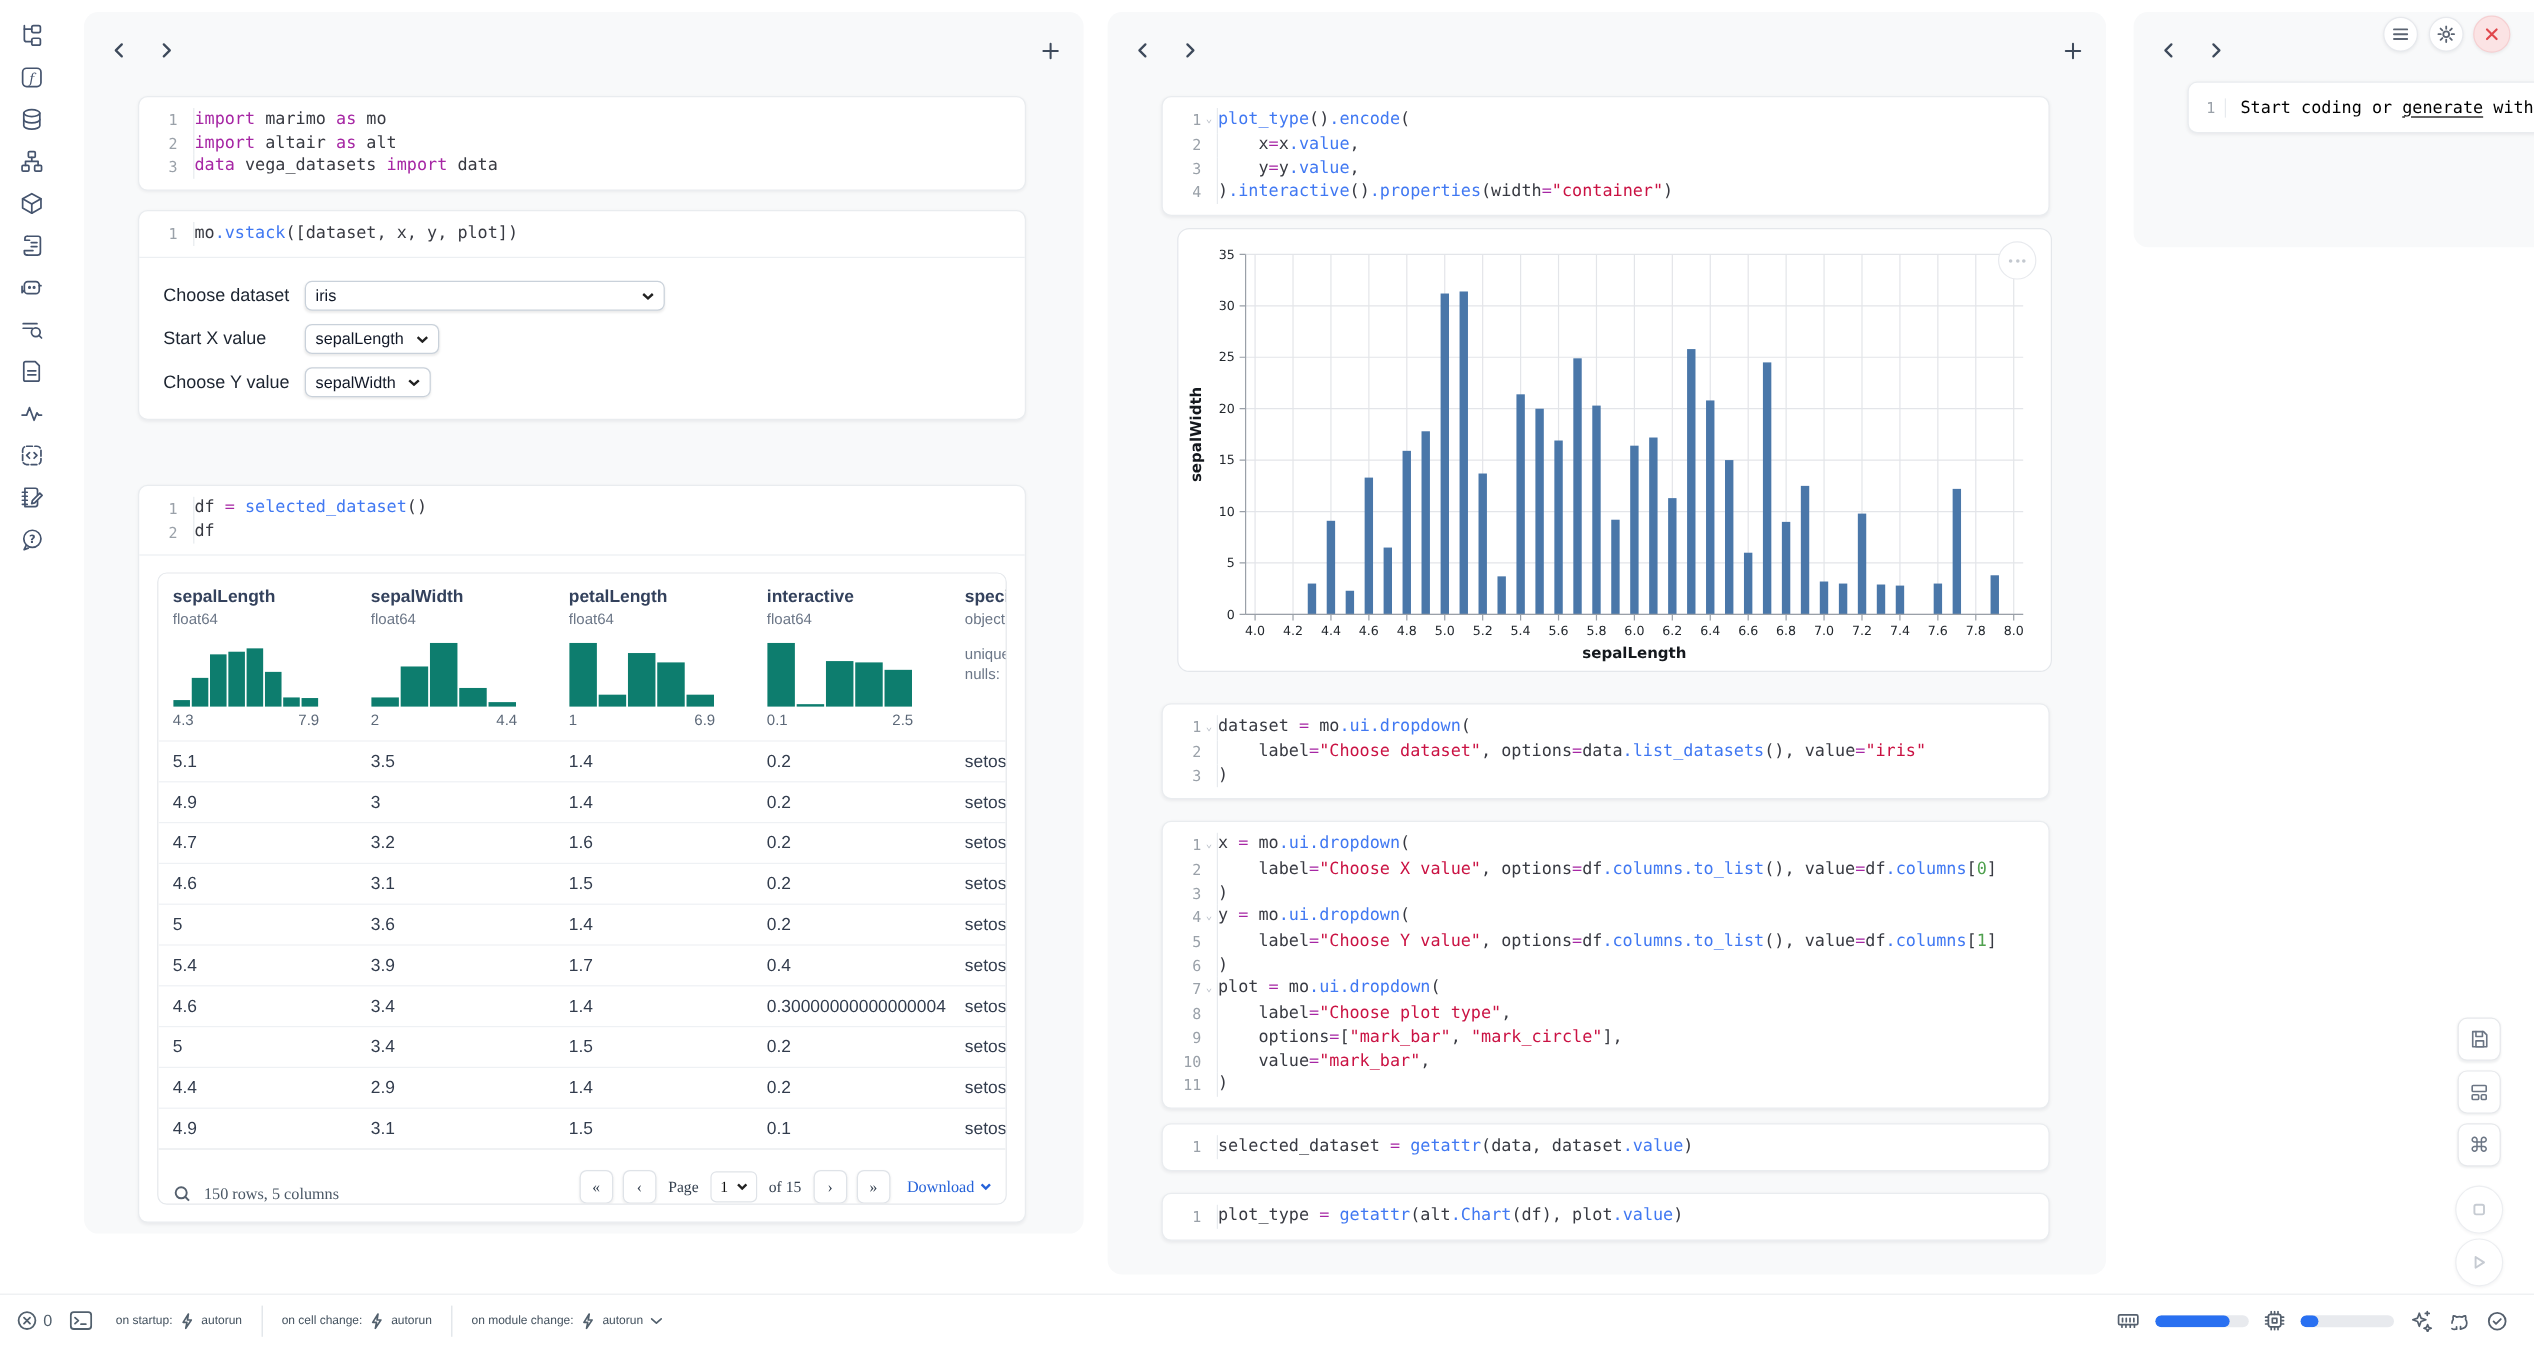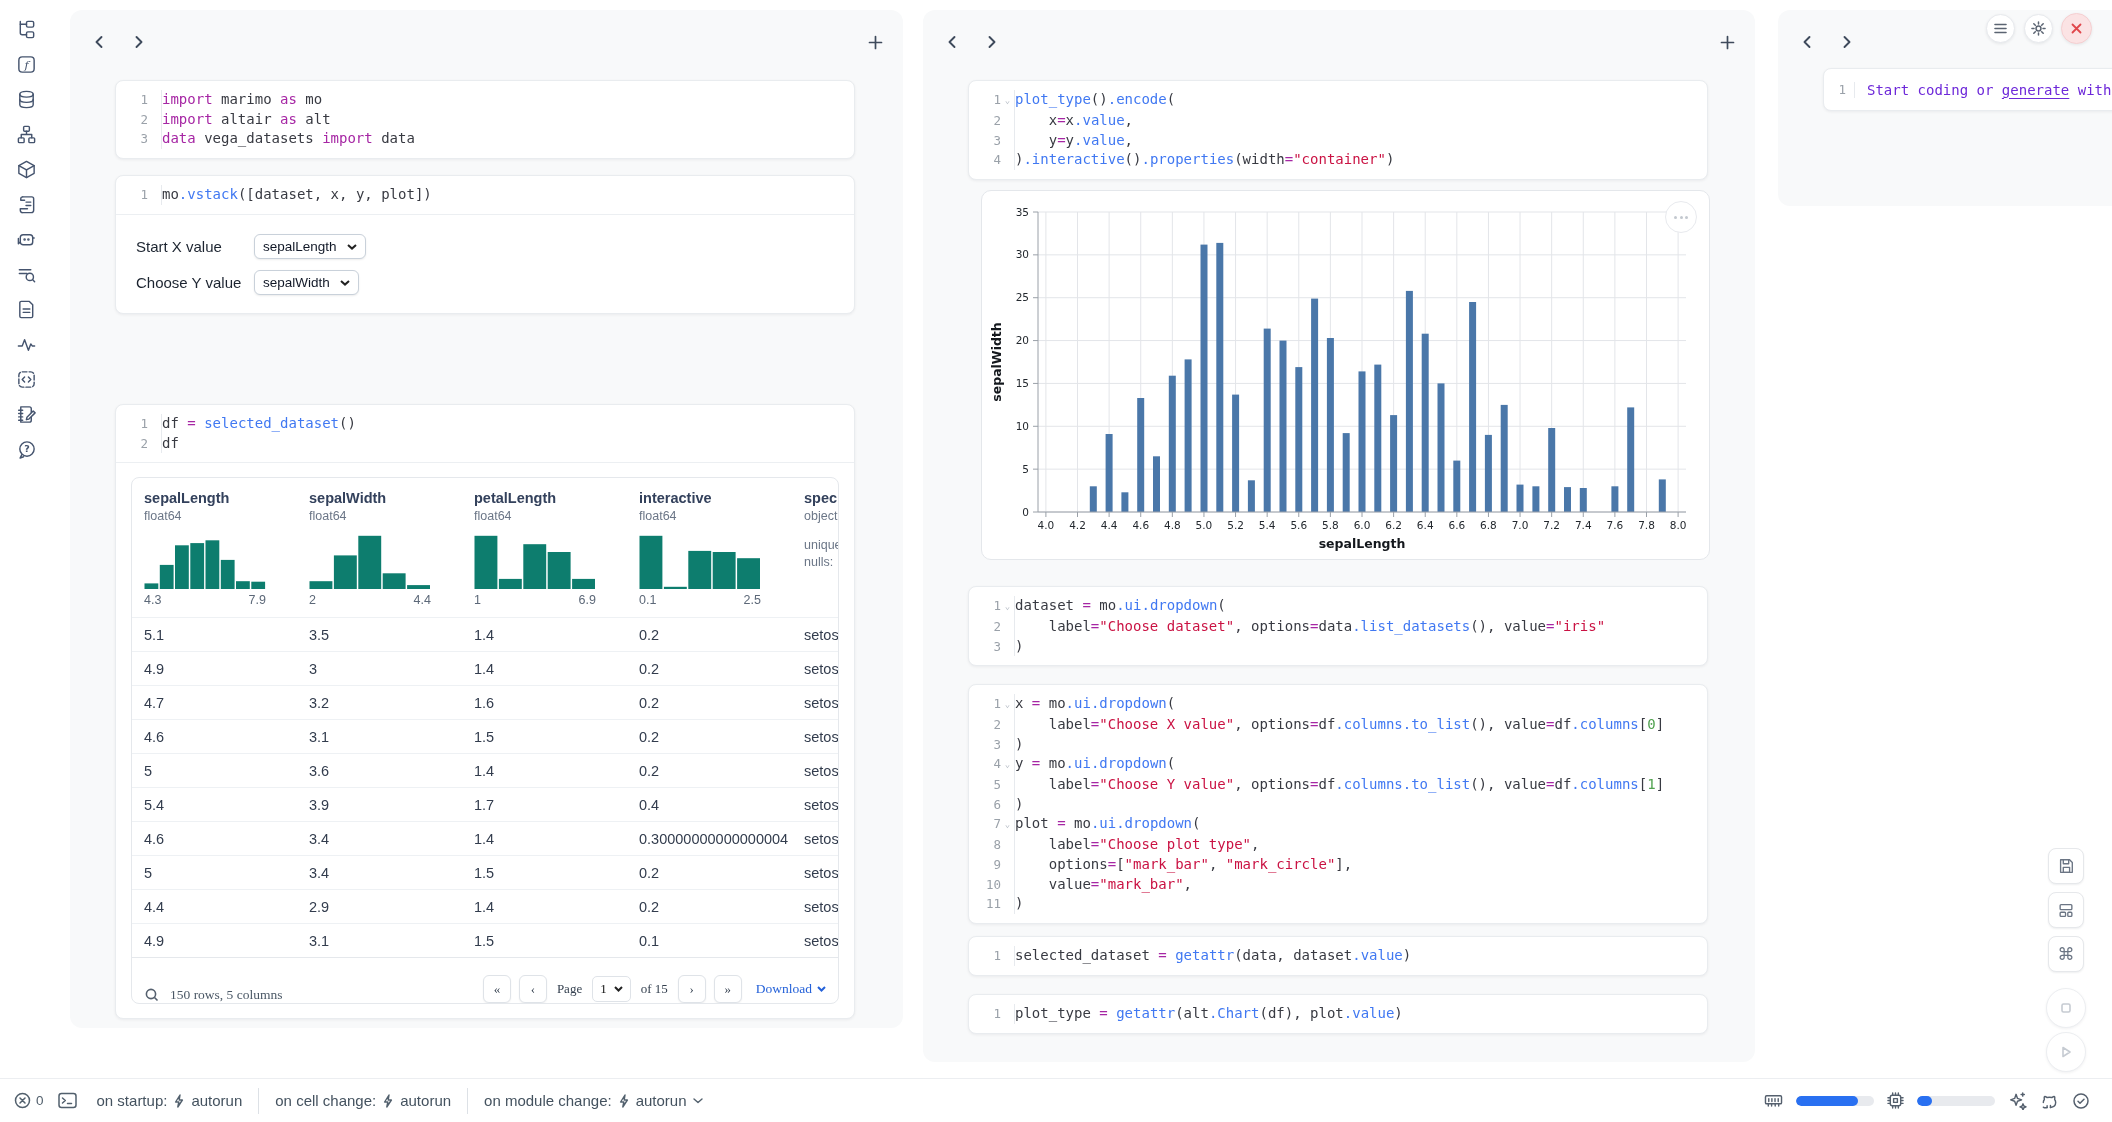--- a/index.html
+++ b/index.html
@@ -83,21 +83,21 @@
   .chart .tick{font-family:"DejaVu Sans",sans-serif;font-size:10.5px;fill:#23282e;}
   .chart .atitle{font-family:"DejaVu Sans",sans-serif;font-size:12.5px;font-weight:700;fill:#14181d;}
   .chart-menu{position:absolute;top:10px;right:12px;width:30px;height:30px;border:1px solid #e8eaee;border-radius:50%;
               background:#fff;display:flex;align-items:center;justify-content:center;gap:2.5px;cursor:pointer;}
   .chart-menu i{width:3px;height:3px;border-radius:50%;background:#c3c8cf;}
 
   
   #p-right .cell{left:45px;top:58px;width:320px;height:43px;}
   .ph-line{display:flex;align-items:center;height:41px;font-family:"DejaVu Sans Mono",monospace;font-size:14px;}
   .ph-ln{width:30px;text-align:right;color:#9aa1a9;font-size:12.5px;flex:none;padding-right:8px;box-sizing:border-box;}
-  .ph-text{border-left:1px solid #e7eaee;padding-left:12px;color:#6d28d9;white-space:pre;}
+  .ph-text{border-left:1px solid #e7eaee;padding-left:12px;color:#000000;white-space:pre;}
   .tk-u{text-decoration:underline;text-underline-offset:3px;}
 
   
   .fab{position:absolute;display:flex;align-items:center;justify-content:center;cursor:pointer;background:#fff;}
   .fab.circle{border-radius:50%;border:1px solid #e7e9ed;box-shadow:0 1px 3px rgba(16,24,40,.08);}
   #fab-menu{left:1986px;top:14px;width:27px;height:27px;}
   #fab-gear{left:2024px;top:14px;width:27px;height:27px;}
   #fab-close{left:2061px;top:13px;width:29px;height:29px;background:#fbe3e4;border-color:#f6cfd1;}
   .fab svg{stroke:#5b6472;stroke-width:1.6;fill:none;stroke-linecap:round;}
   #fab-close svg{stroke:#e0474c;stroke-width:1.8;}
@@ -108,21 +108,21 @@
   .rd-btn{position:absolute;left:2046px;width:38px;height:38px;background:#fff;border:1px solid #eceef1;border-radius:50%;
           box-shadow:0 1px 3px rgba(16,24,40,.06);display:flex;align-items:center;justify-content:center;cursor:pointer;}
   .rd-btn svg{stroke:#c6cbd2;stroke-width:1.6;fill:none;stroke-linejoin:round;}
 
   
   .statusbar{position:absolute;left:0;bottom:0;width:2112px;height:44px;background:#fff;border-top:1px solid #eceef1;
              display:flex;align-items:center;box-sizing:border-box;padding:0 22px 0 14px;}
   .sb-left{display:flex;align-items:center;gap:14px;}
   .sb-chip{display:flex;align-items:center;gap:5px;color:#52606d;font-size:13.5px;cursor:pointer;}
   .sb-chip svg{stroke:#52606d;stroke-width:1.5;fill:none;stroke-linecap:round;stroke-linejoin:round;}
-  .sb-menu{display:flex;align-items:center;gap:6px;color:#44525f;font-size:15px;cursor:pointer;padding:0 6px;}
+  .sb-menu{display:flex;align-items:center;gap:6px;color:#44525f;font-size:10px;cursor:pointer;padding:0 6px;}
   .sb-menu svg{stroke:#52606d;stroke-width:1.4;fill:none;stroke-linecap:round;stroke-linejoin:round;}
   .sb-sep{width:1px;height:26px;background:#dde1e6;}
   .sb-right{margin-left:auto;display:flex;align-items:center;gap:13px;}
   .sb-right svg{stroke:#55606e;stroke-width:1.5;fill:none;stroke-linecap:round;stroke-linejoin:round;}
   .meter{width:78px;height:10px;border-radius:5px;background:#e8eaee;overflow:hidden;}
   .meter i{display:block;height:100%;border-radius:5px;background:#2970f1;}
 </style>
 </head>
 <body>
 
@@ -266,20 +266,29 @@
     <div class="cell" style="top:165px;">
       <div class="codeblock">
           <div class="code-line">
             <span class="ln">1</span>
             <span class="fold"></span>
             <span class="code-text"><span class="tk">mo</span><span class="tk tk-fn">.vstack</span><span class="tk">([dataset, x, y, plot])</span></span>
           </div>
         </div>
       <div class="cell-divider"></div>
       <div class="form-out">
+          <div class="form-row">
+            <span class="form-label">Choose dataset</span>
+            <span class="select wide">
+              <span>iris</span>
+              <svg width="10" height="6" viewBox="0 0 10 6">
+                <polyline points="1 1 5 4.6 9 1"></polyline>
+              </svg>
+            </span>
+          </div>
           <div class="form-row">
             <span class="form-label">Start X value</span>
             <span class="select">
               <span>sepalLength</span>
               <svg width="10" height="6" viewBox="0 0 10 6">
                 <polyline points="1 1 5 4.6 9 1"></polyline>
               </svg>
             </span>
           </div>
           <div class="form-row">

